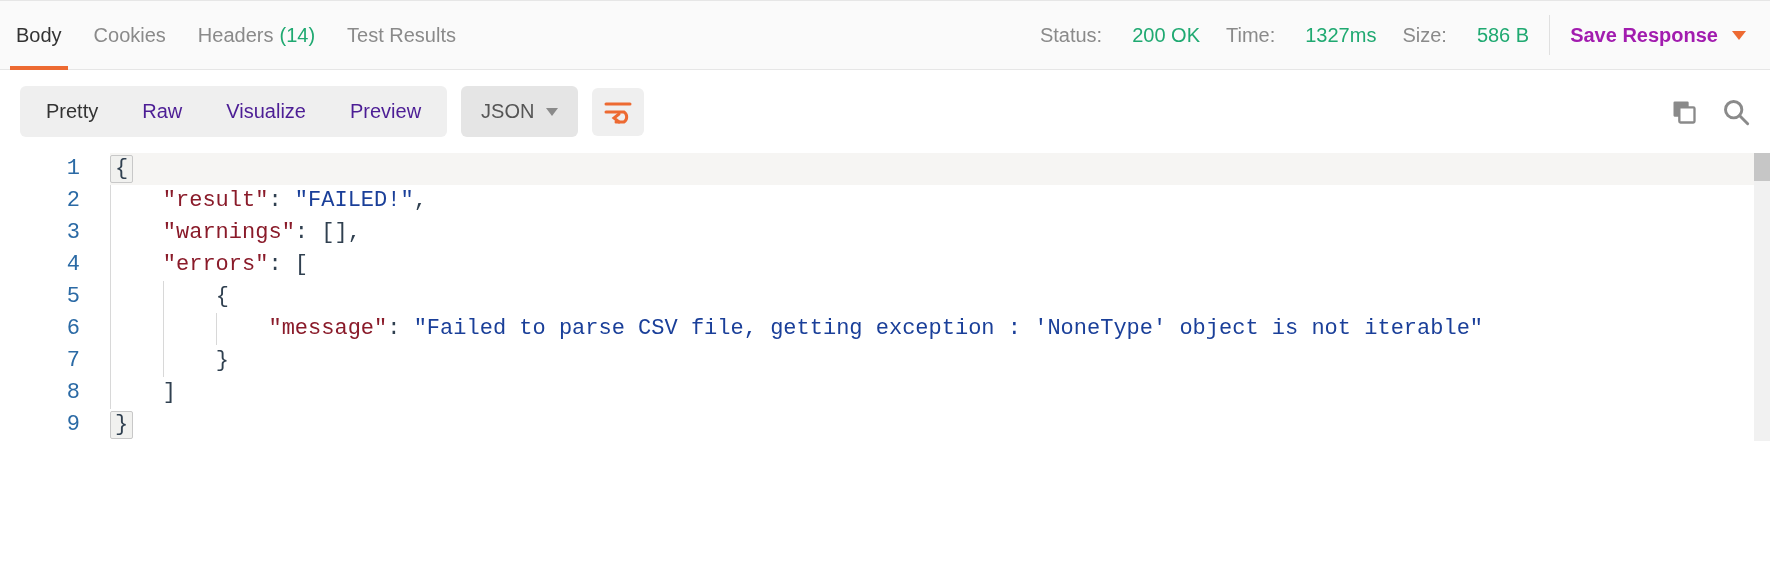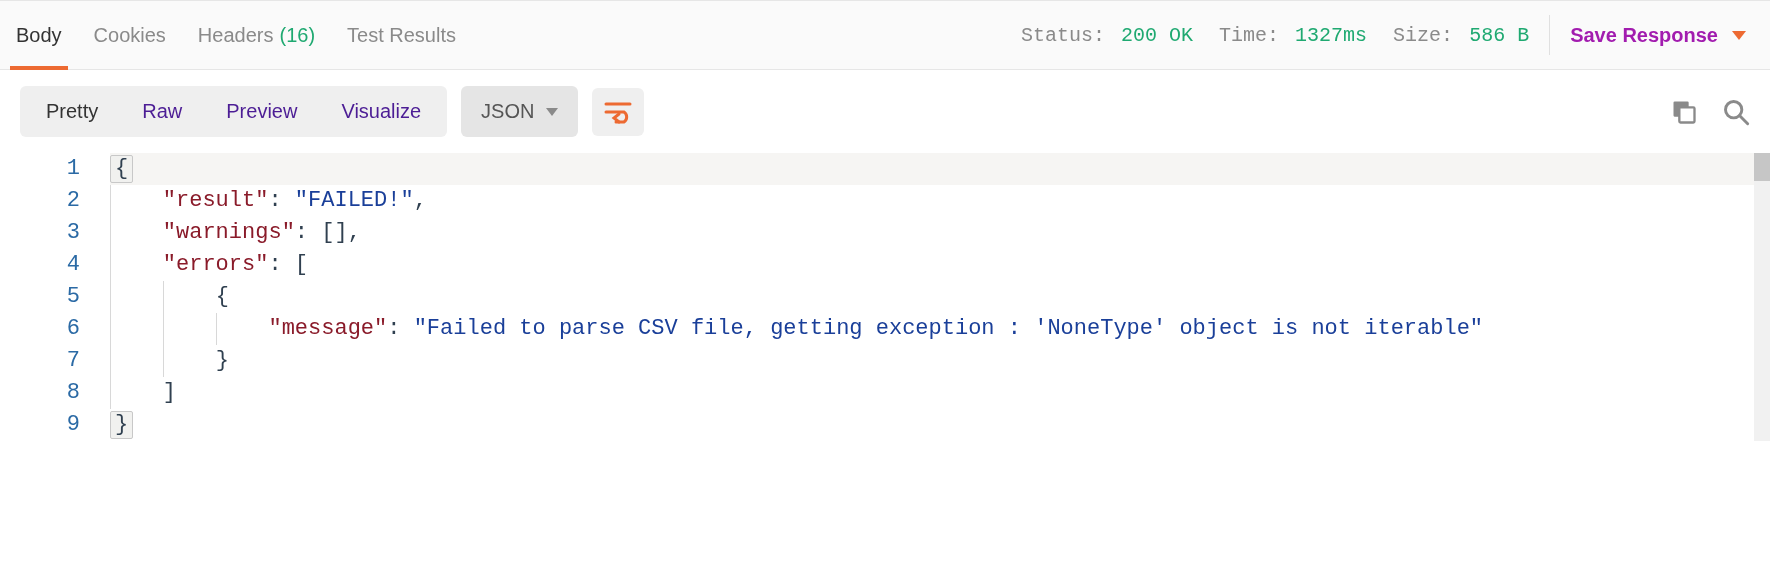--- a/index.html
+++ b/index.html
@@ -56,22 +56,22 @@
   }
 
   .topbar-spacer { flex: 1; }
 
   .meta {
     display: flex;
     align-items: center;
     gap: 26px;
     color: #8a8a8a;
   }
-  .meta-pair { display: flex; gap: 16px; font-family: Liberation Mono, monospace; }
-  .meta-val { color: #1fa971; }
+  .meta-pair { display: flex; gap: 24px; }
+  .meta-val { color: #1fa971; margin-left: 6px; }
 
   .divider {
     width: 1px;
     height: 40px;
     background: #e0e0e0;
     margin: 0 20px;
   }
 
   .save-response {
     display: flex;
@@ -202,21 +202,21 @@
 <div class="topbar">
   <div class="tabs">
     <div class="tab active">
       <span>Body</span>
     </div>
     <div class="tab">
       <span>Cookies</span>
     </div>
     <div class="tab">
       <span>Headers</span>
-      <span class="count">(16)</span>
+      <span class="count">(14)</span>
     </div>
     <div class="tab">
       <span>Test Results</span>
     </div>
   </div>
 
   <div class="topbar-spacer"></div>
 
   <div class="meta">
     <div class="meta-pair">
@@ -238,22 +238,22 @@
   <div class="save-response">
     <span>Save Response</span>
     <span class="caret-down"></span>
   </div>
 </div>
 
 <div class="toolbar">
   <div class="pill-group">
     <div class="pill active">Pretty</div>
     <div class="pill">Raw</div>
+    <div class="pill">Visualize</div>
     <div class="pill">Preview</div>
-    <div class="pill">Visualize</div>
   </div>
 
   <div class="btn">
     <span>JSON</span>
     <span class="mini-caret"></span>
   </div>
 
   <div class="iconbtn">
     <svg width="28" height="24" viewBox="0 0 28 24">
       <g stroke="#ed6a32" stroke-width="3" fill="none" stroke-linecap="round">

